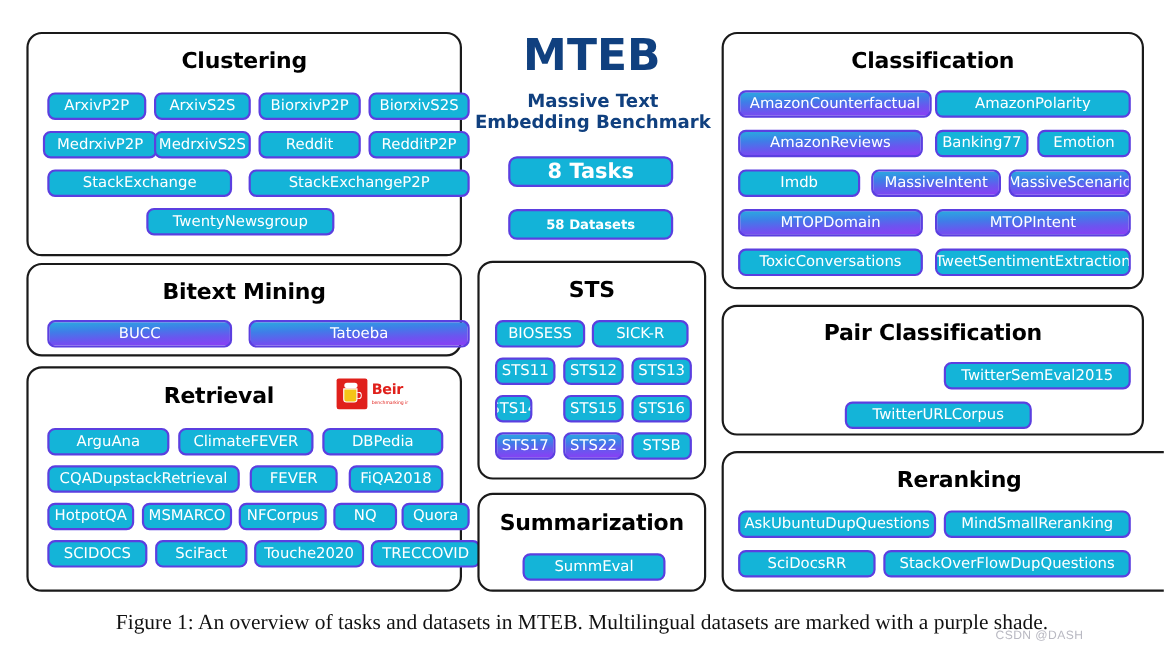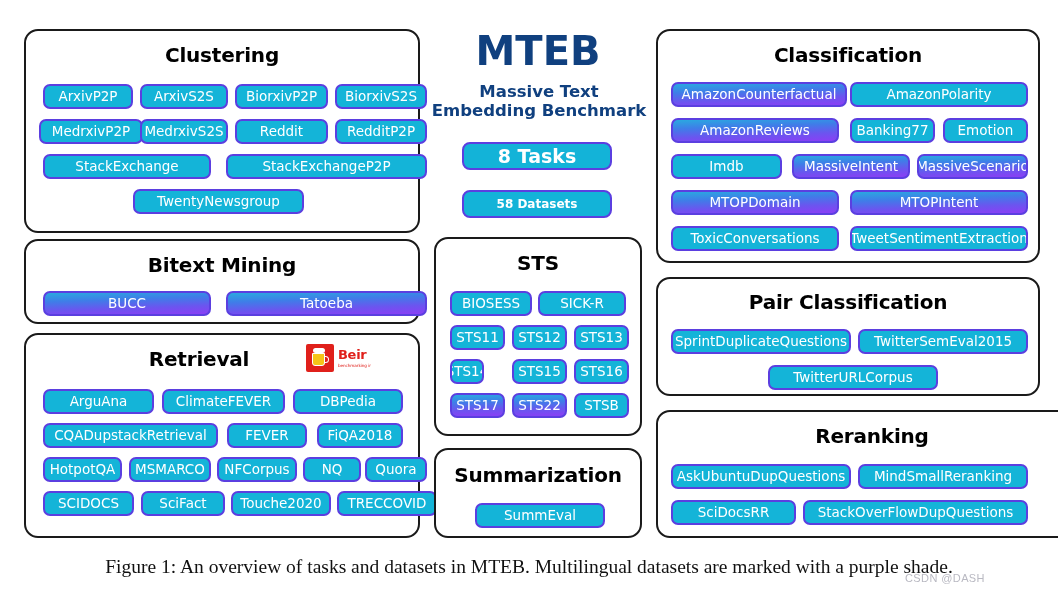--- a/index.html
+++ b/index.html
@@ -252,21 +252,20 @@
     <div class="pill multi" style="left:134px; top:123px; width:118px; height:25px; font-size:13.5px;">MassiveIntent</div>
     <div class="pill multi" style="left:259px; top:123px; width:111px; height:25px; font-size:13.5px;">MassiveScenario</div>
     <div class="pill multi" style="left:13px;  top:159px; width:168px; height:25px; font-size:13.5px;">MTOPDomain</div>
     <div class="pill multi" style="left:192px; top:159px; width:178px; height:25px; font-size:13.5px;">MTOPIntent</div>
     <div class="pill" style="left:13px;  top:195px; width:168px; height:25px; font-size:13.5px;">ToxicConversations</div>
     <div class="pill" style="left:192px; top:195px; width:178px; height:25px; font-size:13.5px;">TweetSentimentExtraction</div>
   </div>
 
   <div class="card" style="left:656px; top:277px; width:384px; height:119px;">
     <div class="card-title" style="margin-top:11px; font-size:20px;">Pair Classification</div>
-    <div class="pill" style="left:13px;  top:50px; width:180px; height:25px; font-size:13.5px;">SprintDuplicateQuestions</div>
     <div class="pill" style="left:200px; top:50px; width:170px; height:25px; font-size:13.5px;">TwitterSemEval2015</div>
     <div class="pill" style="left:110px; top:86px; width:170px; height:25px; font-size:13.5px;">TwitterURLCorpus</div>
   </div>
 
   <div class="card" style="left:656px; top:410px; width:432px; height:128px;">
     <div class="card-title" style="margin-top:12px; font-size:20px;">Reranking</div>
     <div class="pill" style="left:13px;  top:52px; width:180px; height:25px; font-size:13.5px;">AskUbuntuDupQuestions</div>
     <div class="pill" style="left:200px; top:52px; width:170px; height:25px; font-size:13.5px;">MindSmallReranking</div>
     <div class="pill" style="left:13px;  top:88px; width:125px; height:25px; font-size:13.5px;">SciDocsRR</div>
     <div class="pill" style="left:145px; top:88px; width:225px; height:25px; font-size:13.5px;">StackOverFlowDupQuestions</div>

